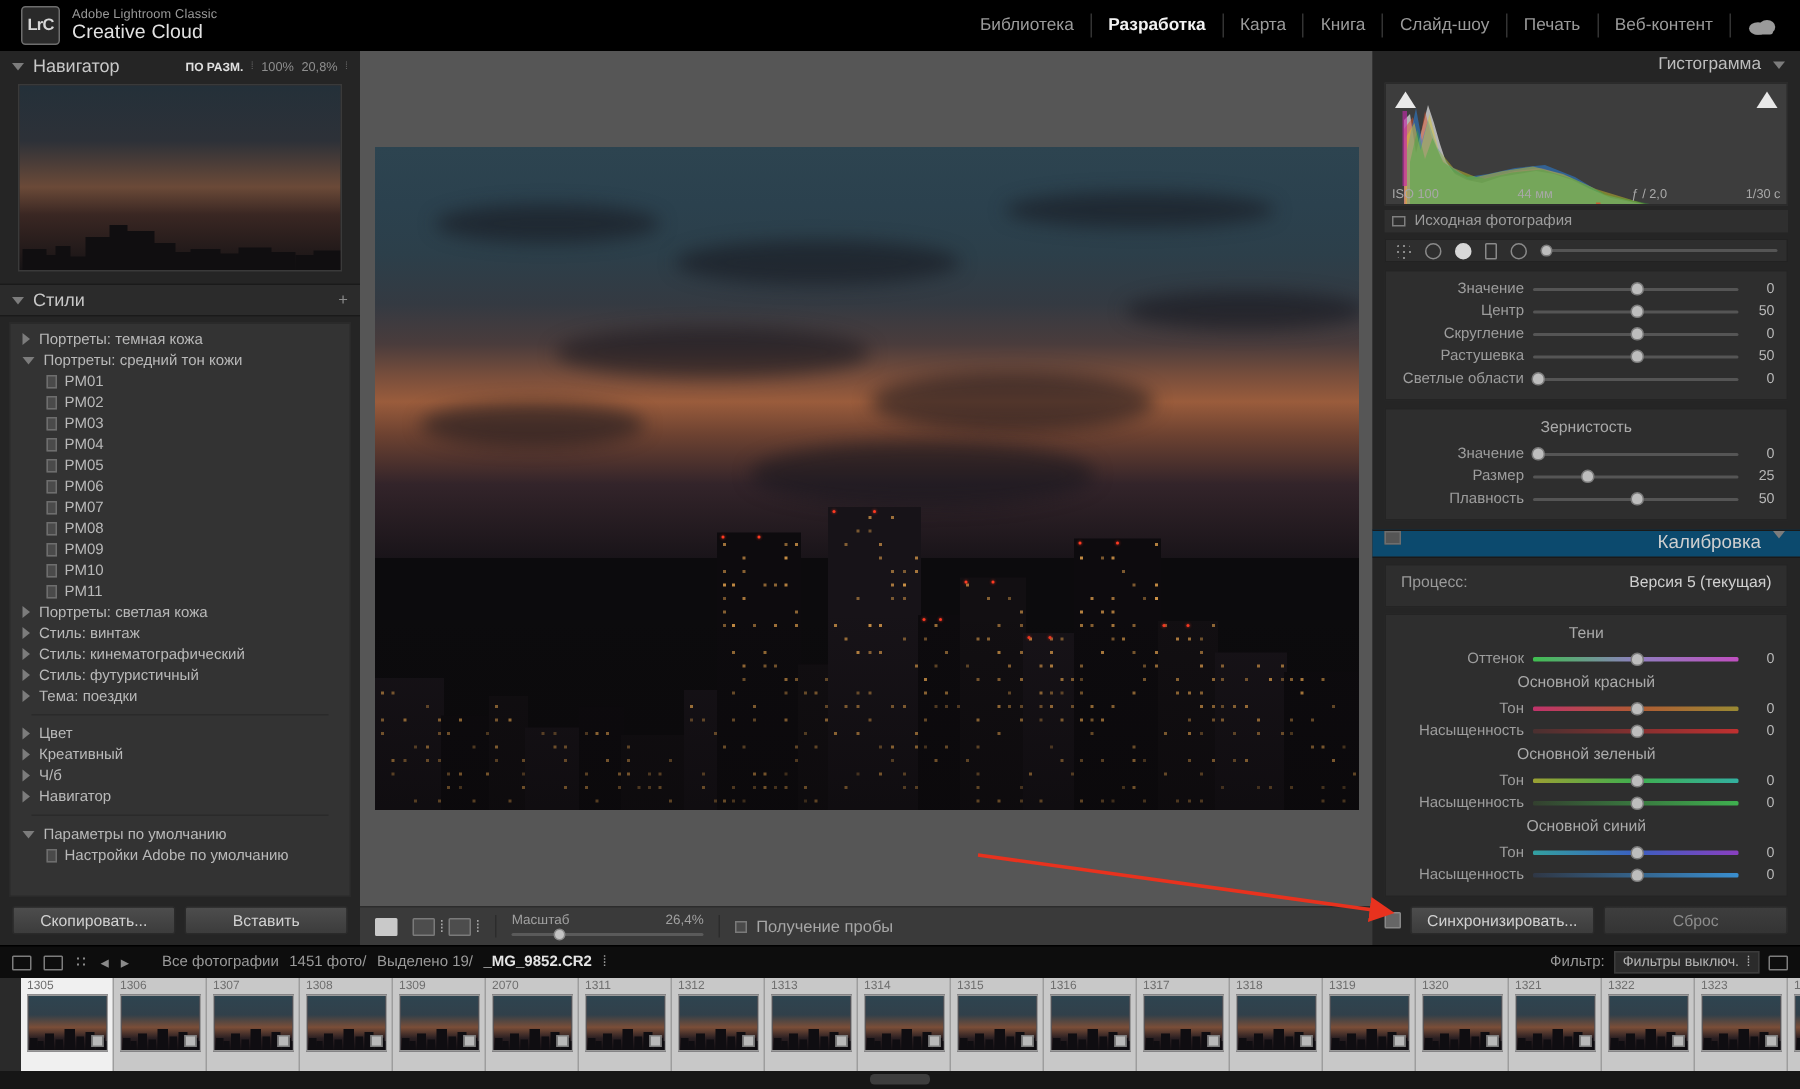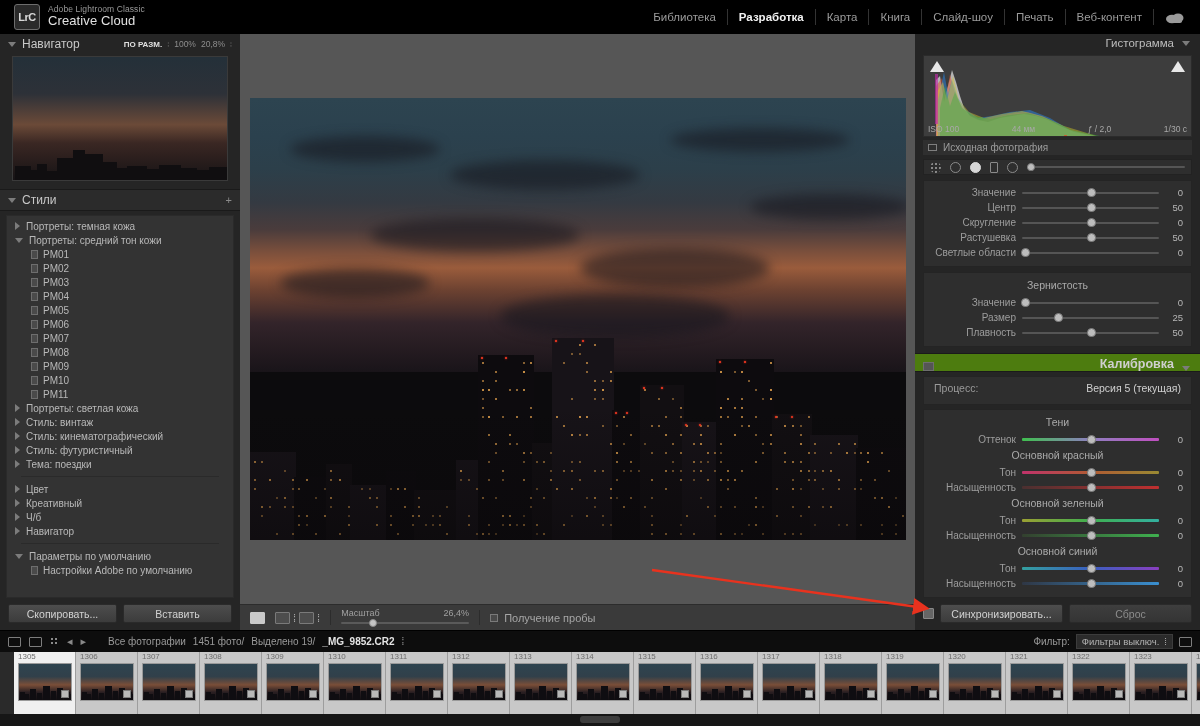--- a/index.html
+++ b/index.html
@@ -145,23 +145,23 @@
   .sec-head .lbl { color:#9a9a9a; }
   .sec-head .val { color:#d0d0d0; }
   .srow { display:flex; align-items:center; gap:6px; padding: 1px 8px; height:15px; }
   .srow .lab { width: 84px; text-align:right; font-size:10px; color:#9d9d9d; white-space:nowrap; }
   .srow .sl { flex:1; position:relative; display:flex; align-items:center; }
   .srow .num { width: 18px; text-align:right; font-size:9.5px; color:#b7b7b7; }
   .strack { width:100%; height:2px; background:#555; border-radius:1px; }
   .sknob { position:absolute; width:9px;height:9px; background:#bdbdbd; border:1px solid #7a7a7a; border-radius:50% 50% 45% 45%; }
 
   .panel-bar {
-    margin: 6px 0 0 0; height:20px; display:flex; align-items:flex-end; justify-content:flex-end;
+    margin: 6px 0 0 0; height:20px; display:flex; align-items:flex-start; justify-content:flex-end;
     gap:8px; padding: 0 10px; color:#cfcfcf; font-size:12.5px;
-    border-top:1px solid #1a1a1a; border-bottom:1px solid #1a1a1a; background:#4d7c0f;font-weight:bold;
+    border-top:1px solid #1a1a1a; border-bottom:1px solid #1a1a1a; background:#0c4a6e;
   }
   .panel-sw { position:absolute; left:8px; width:11px; height:9px; background:#555; border:1px solid #6e6e6e; }
 
   .right-buttons { display:flex; gap:6px; padding: 6px 8px 7px 8px; align-items:center; }
   .sync-sw { width:11px;height:11px;background:#666;border:1px solid #888; border-radius:1px; flex:none;}
 
   
   .callout {
     position:absolute; left: 640px; top: 552px; background: #e8e8e8;
     color:#e8321e; font-size:13.5px; padding: 3px 8px; white-space:nowrap; z-index: 50;
@@ -1159,21 +1159,21 @@
             <div class="th-b" style="left: 24px; width: 7px; height: 14px;"></div>
             <div class="th-b" style="left: 32px; width: 5px; height: 9px;"></div>
             <div class="th-b" style="left: 38px; width: 6px; height: 12px;"></div>
             <div class="th-b" style="left: 45px; width: 6px; height: 8px;"></div>
             <div class="th-b" style="left: 50px; width: 4px; height: 6px;"></div>
           </div>
           <div class="badge"></div>
         </div>
       </div>
       <div class="cell">
-        <div class="cell-num">1310</div>
+        <div class="cell-num">2070</div>
         <div class="thumb">
           <div class="th-sky"></div>
           <div class="th-city">
             <div class="th-b" style="left: 1px; width: 5px; height: 8px;"></div>
             <div class="th-b" style="left: 6px; width: 4px; height: 6px;"></div>
             <div class="th-b" style="left: 11px; width: 6px; height: 11px;"></div>
             <div class="th-b" style="left: 18px; width: 5px; height: 7px;"></div>
             <div class="th-b" style="left: 24px; width: 7px; height: 14px;"></div>
             <div class="th-b" style="left: 32px; width: 5px; height: 9px;"></div>
             <div class="th-b" style="left: 38px; width: 6px; height: 12px;"></div>

